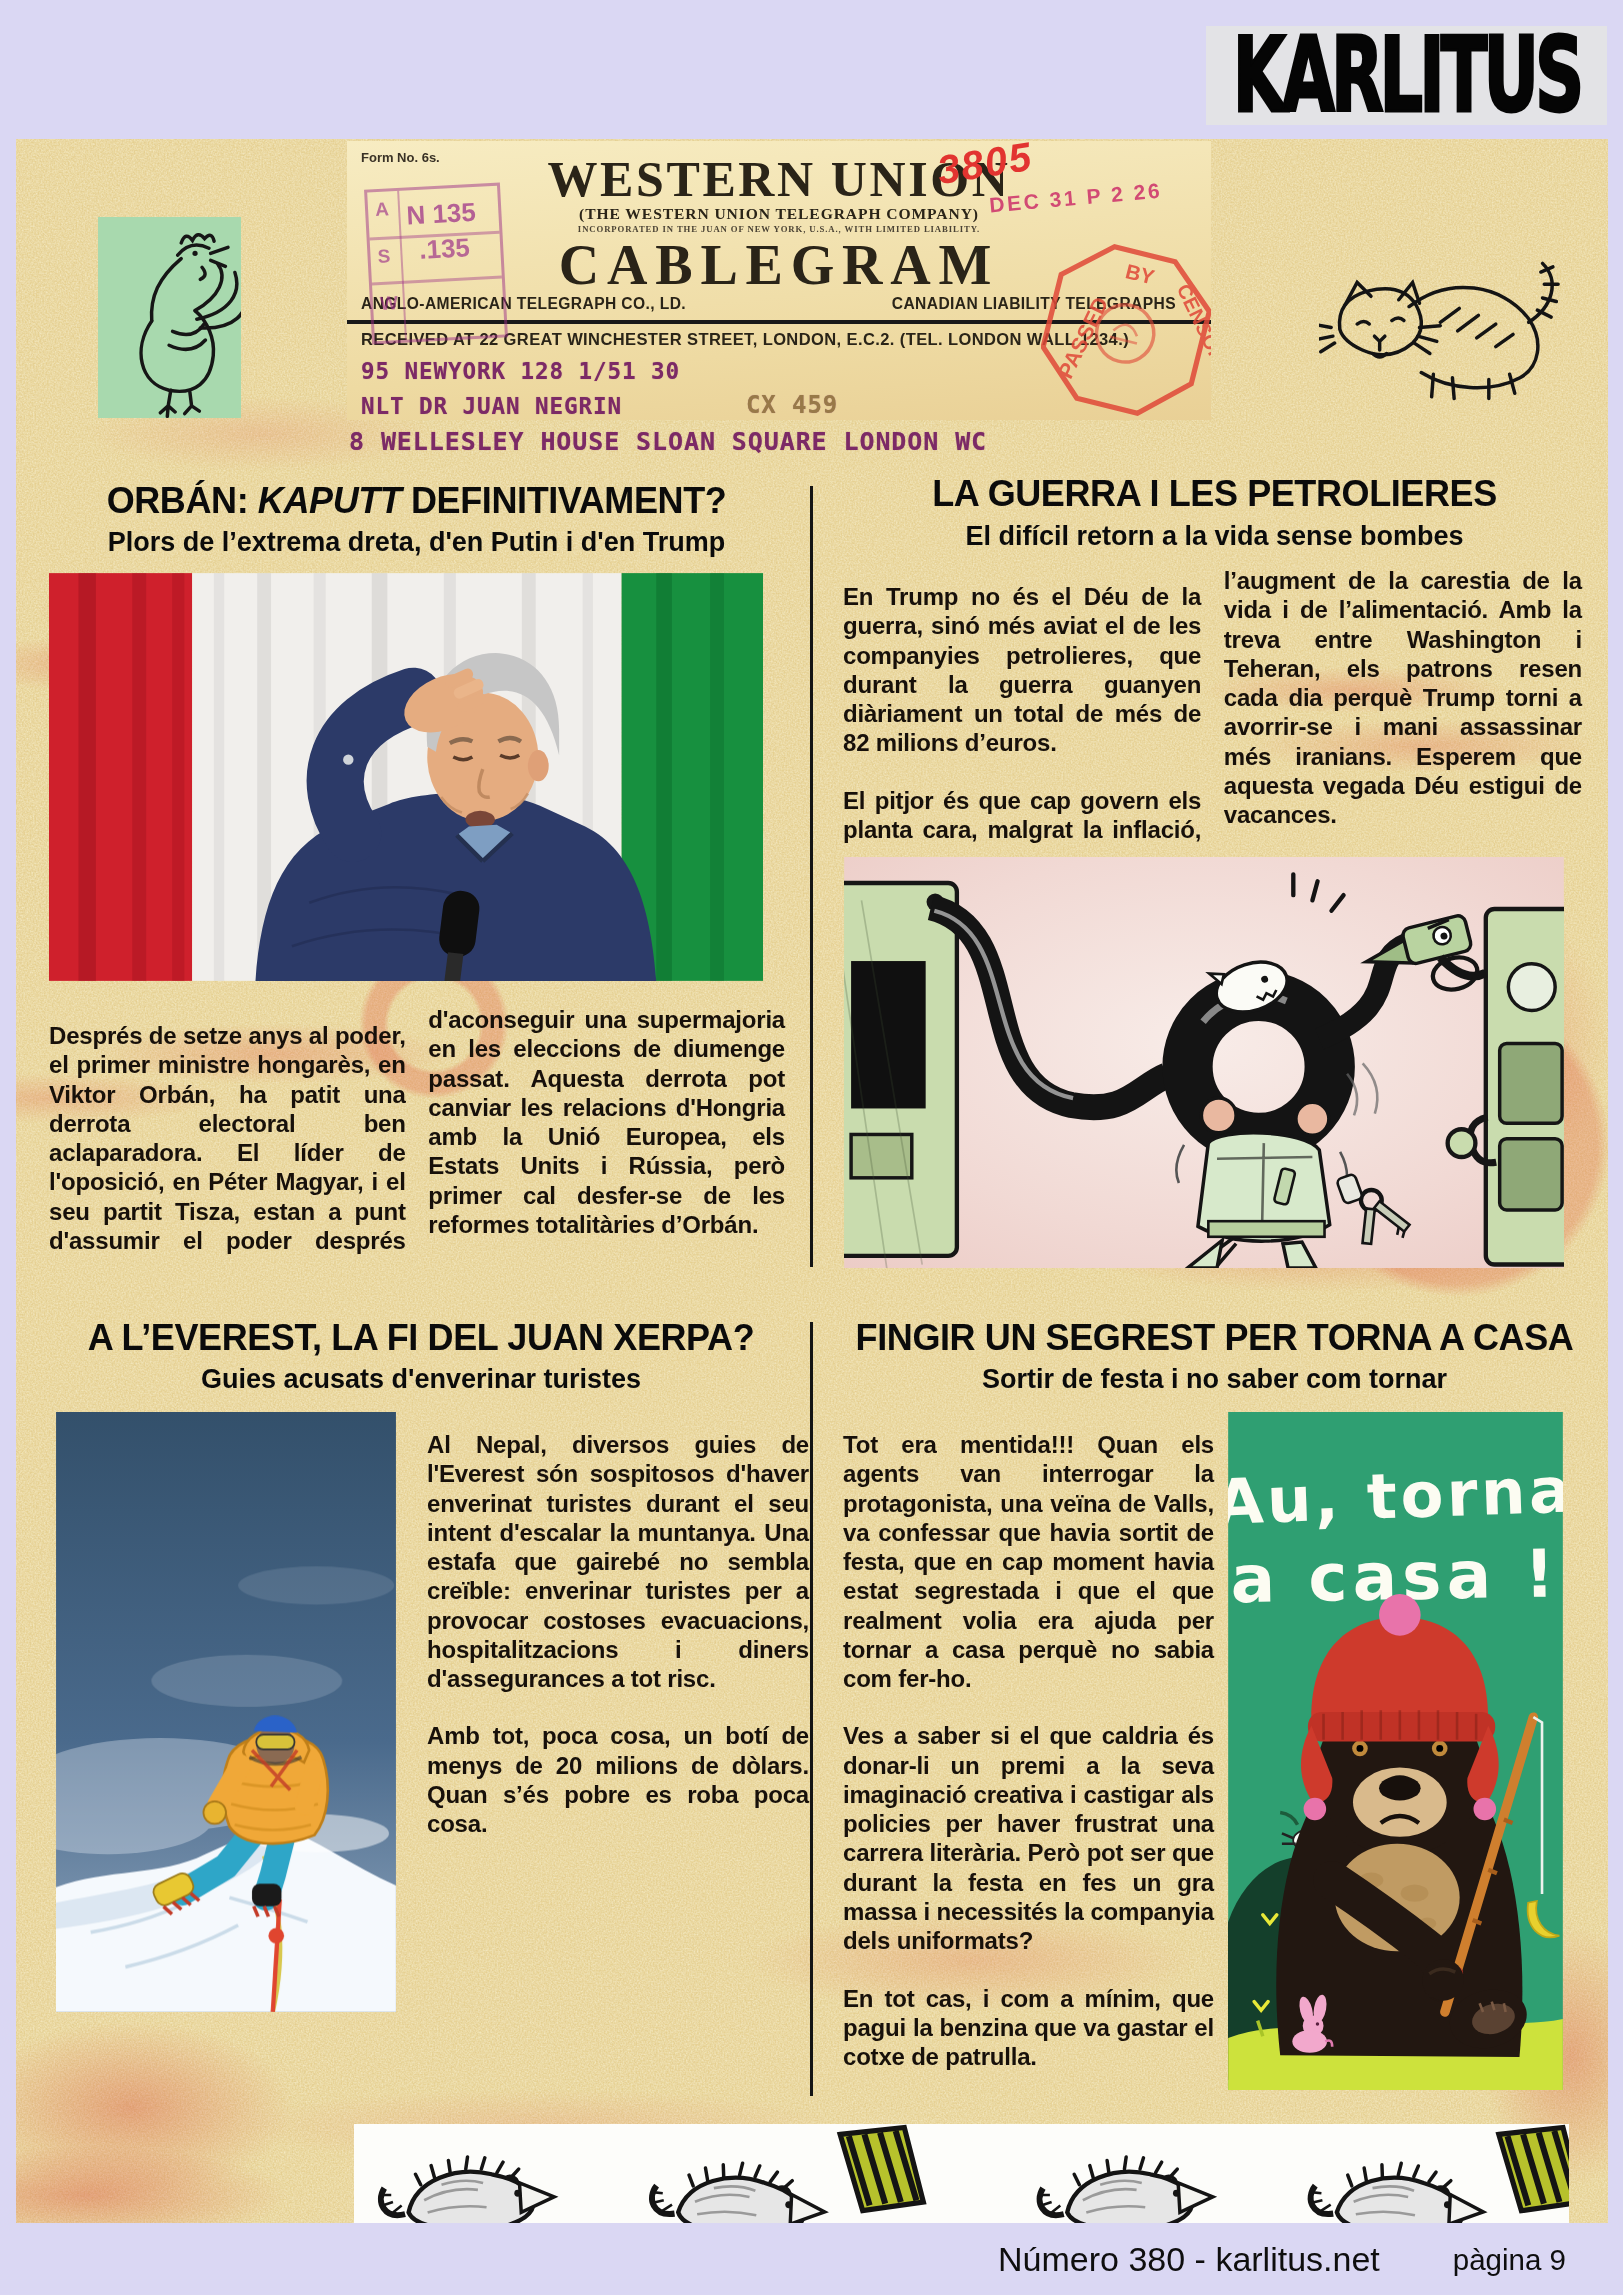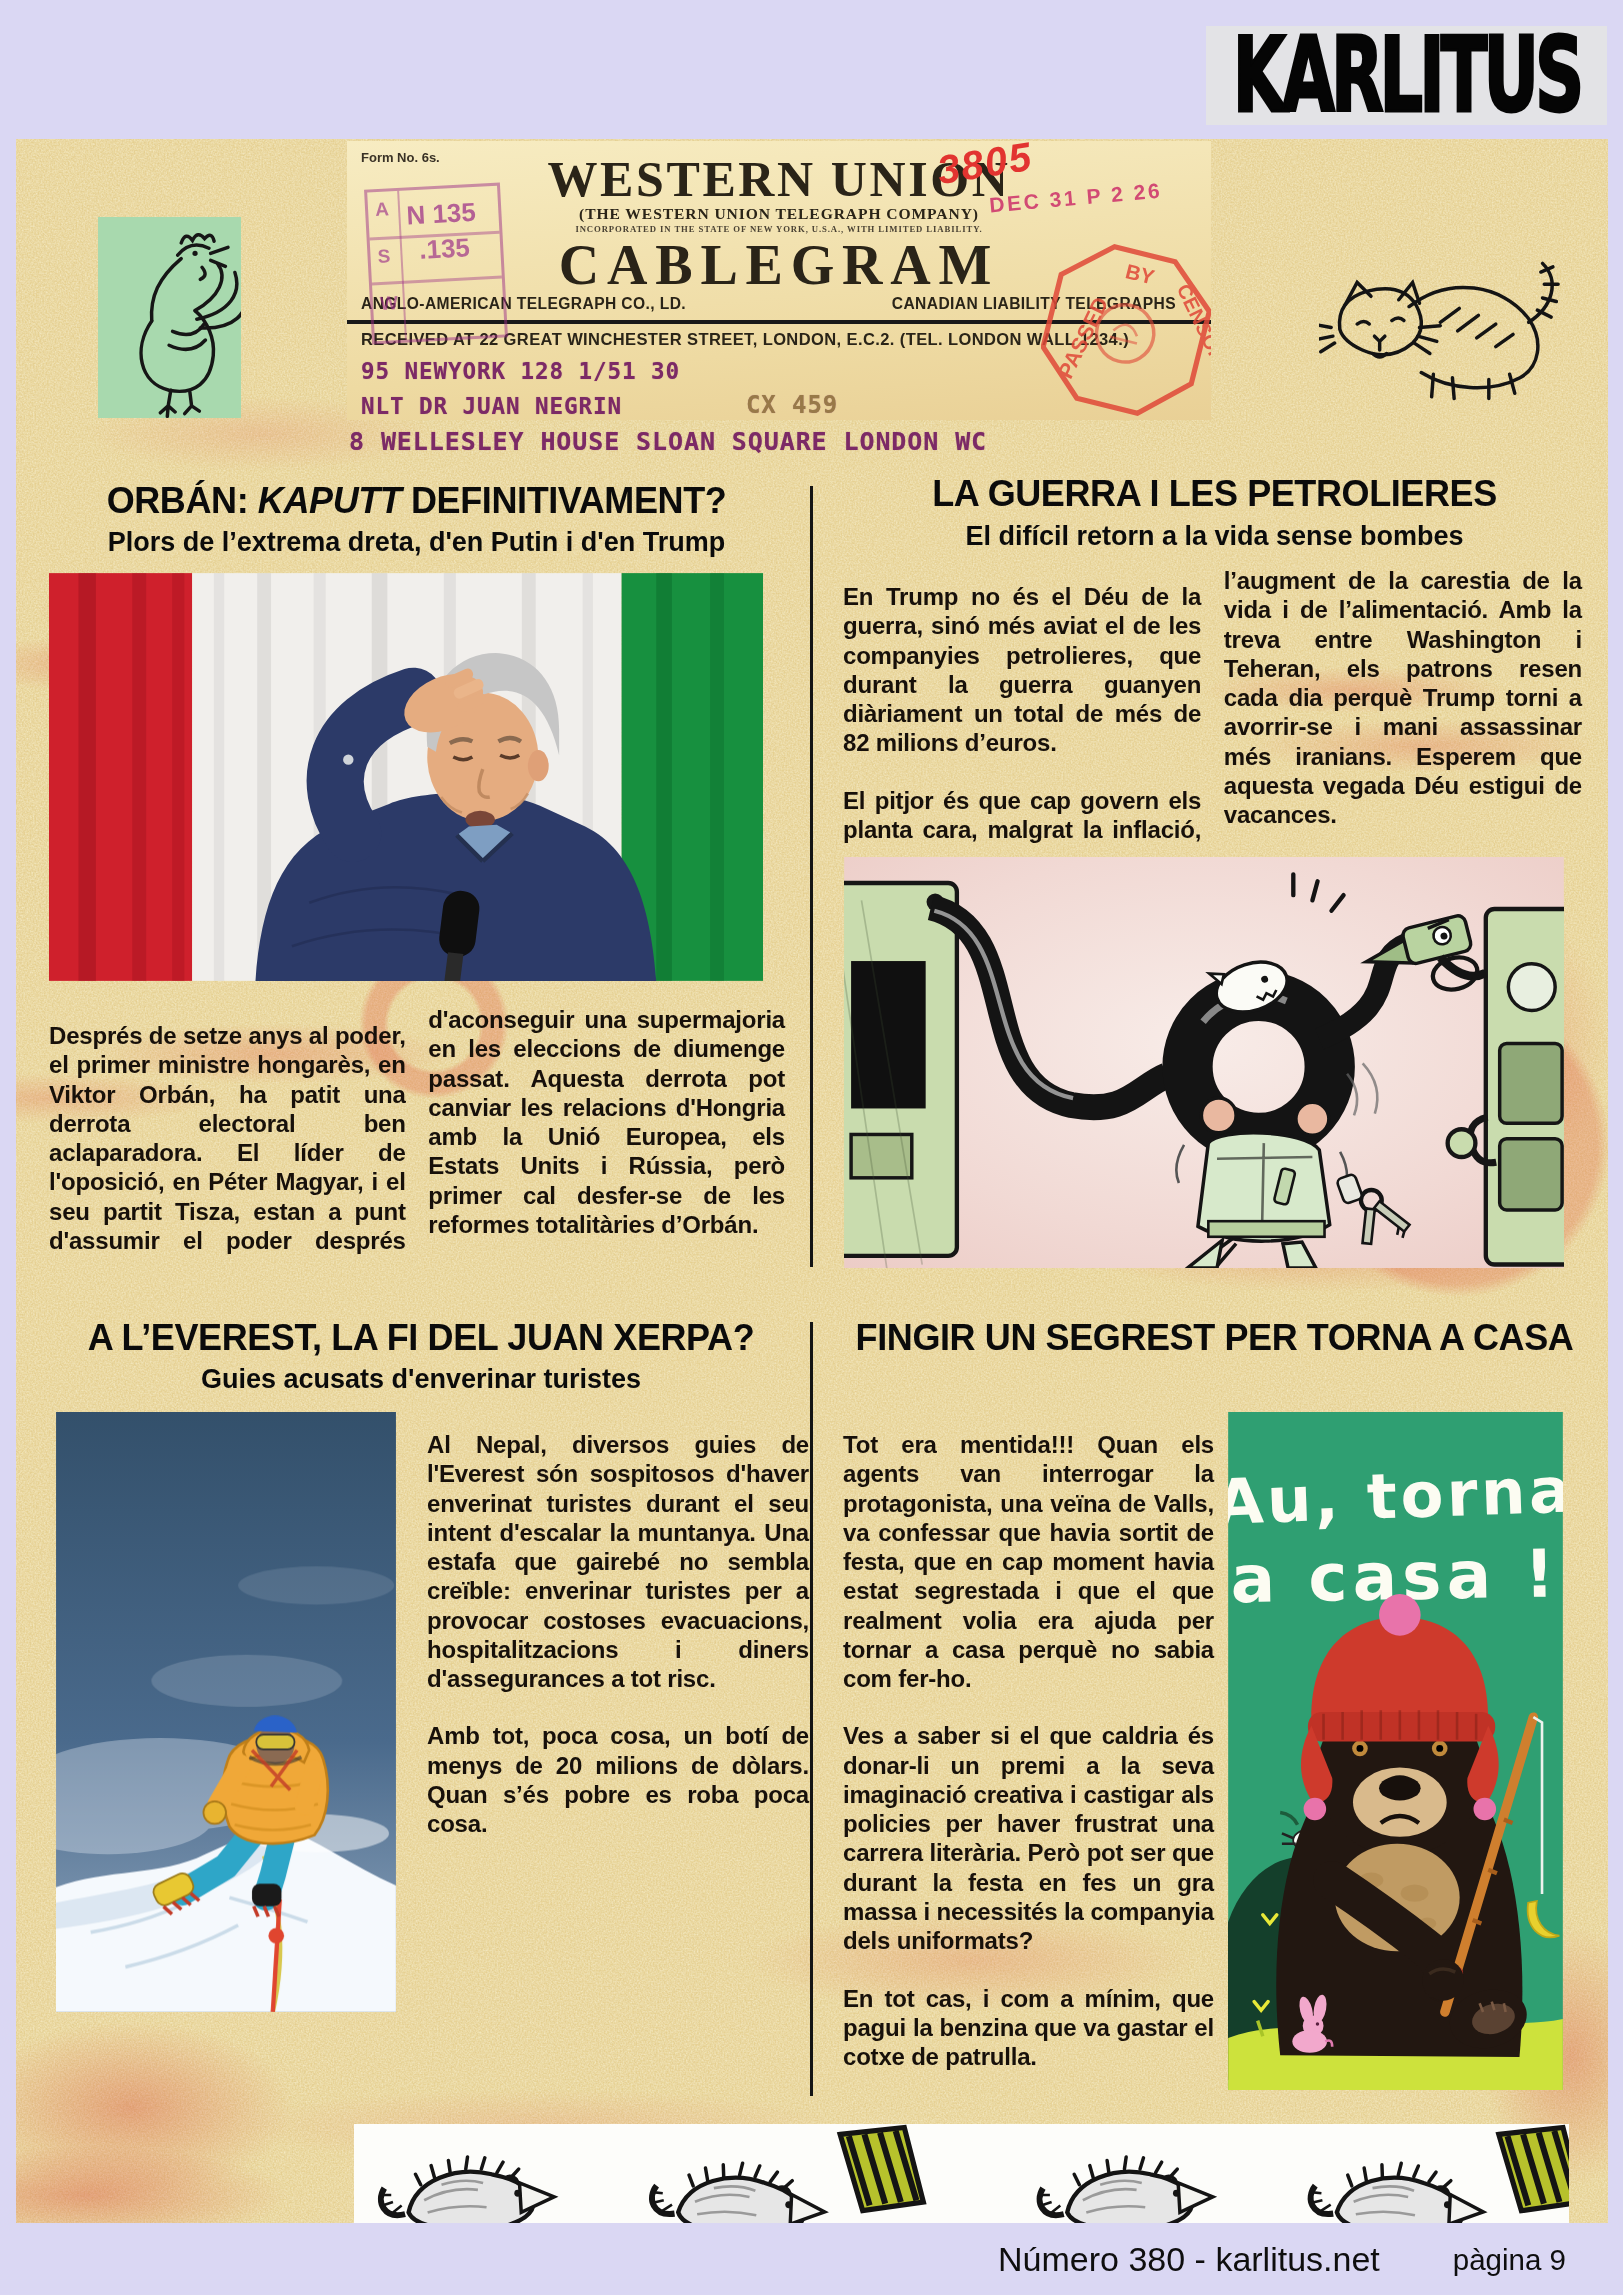--- a/index.html
+++ b/index.html
@@ -109,21 +109,21 @@
   <div class="smudges"></div>
 
   <div class="masthead-box">
     <span class="masthead-text">KARLITUS</span>
   </div>
 
   <div class="cable">
     <span class="form-no">Form No. 6s.</span>
     <div class="wu">WESTERN UNION</div>
     <div class="wu-sub">(THE WESTERN UNION TELEGRAPH COMPANY)</div>
-    <div class="wu-fine">INCORPORATED IN THE STATE OF NEW YORK, U.S.A., WITH LIMITED LIABILITY.</div>
+    <div class="wu-fine">INCORPORATED IN THE JUAN OF NEW YORK, U.S.A., WITH LIMITED LIABILITY.</div>
     <div class="cablegram">CABLEGRAM</div>
     <div class="orgs">
       <span>ANGLO-AMERICAN TELEGRAPH CO., LD.</span>
       <span>CANADIAN LIABILITY TELEGRAPHS</span>
     </div>
     <div class="rule"></div>
     <div class="received">RECEIVED AT 22 GREAT WINCHESTER STREET, LONDON, E.C.2. (TEL. LONDON WALL 1234.)</div>
     <div class="route typed">95 NEWYORK 128 1/51 30</div>
     <div class="addressee typed">NLT DR JUAN NEGRIN</div>
     <div class="reference typed">CX 459</div>
@@ -381,20 +381,21 @@
       </g>
     </svg>
   </div>
 
   <div class="body-text" style="left:427px;top:1414px;width:382px;height:611px;">
       <p>Al Nepal, diversos guies de l'Everest són sospitosos d'haver enverinat turistes durant el seu intent d'escalar la muntanya. Una estafa que gairebé no sembla creïble: enverinar turistes per a provocar costoses evacuacions, hospitalitzacions i diners d'assegurances a tot risc.</p>
       <p>Amb tot, poca cosa, un botí de menys de 20 milions de dòlars. Quan s’és pobre es roba poca cosa.</p>
     </div>
 
   <div class="headline" style="left:824px;top:1319px;width:781px;">FINGIR UN SEGREST PER TORNA A CASA</div>
+  <div class="subtitle" style="left:824px;top:1364px;width:781px;">Sortir de festa i no saber com tornar</div>
   <div class="body-text" style="left:843px;top:1414px;width:371px;height:680px;">
       <p>Tot era mentida!!! Quan els agents van interrogar la protagonista, una veïna de Valls, va confessar que havia sortit de festa, que en cap moment havia estat segrestada i que el que realment volia era ajuda per tornar a casa perquè no sabia com fer-ho.</p>
       <p>Ves a saber si el que caldria és donar-li un premi a la seva imaginació creativa i castigar als policies per haver frustrat una carrera literària. Però pot ser que durant la festa en fes un gra massa i necessités la companyia dels uniformats?</p>
       <p>En tot cas, i com a mínim, que pagui la benzina que va gastar el cotxe de patrulla.</p>
     </div>
 
   <div class="photo-frame" style="left:1228px;top:1412px;width:335px;height:678px;">
     <svg width="335" height="678" viewBox="0 0 386 782">
       <rect width="386" height="782" fill="#2f9f72"></rect>
       <text x="193" y="122" text-anchor="middle" font-family="DejaVu Sans, sans-serif" font-weight="bold" font-size="72" fill="#fcfcf2" letter-spacing="4" transform="rotate(-2 193 122)">Au, torna</text>

